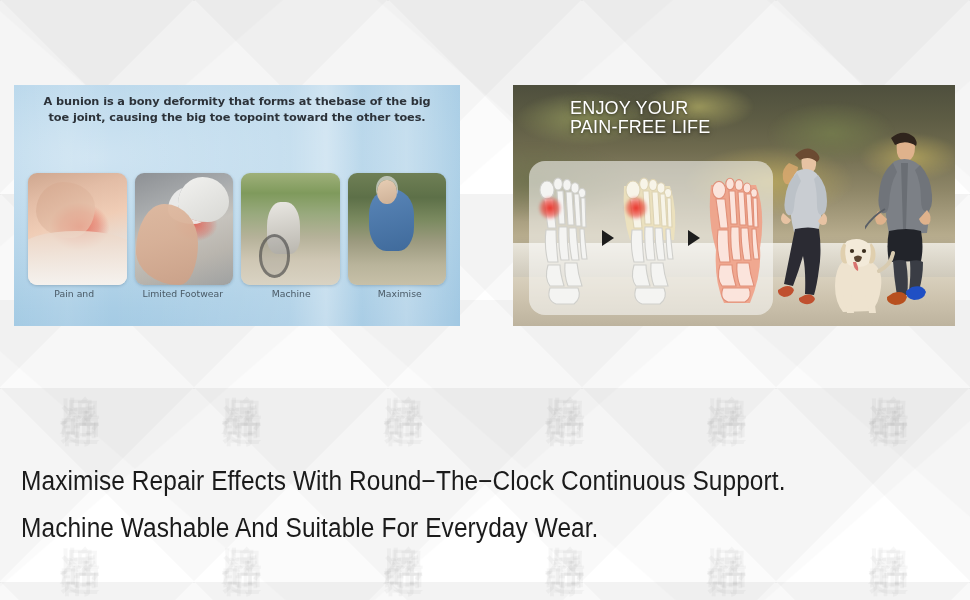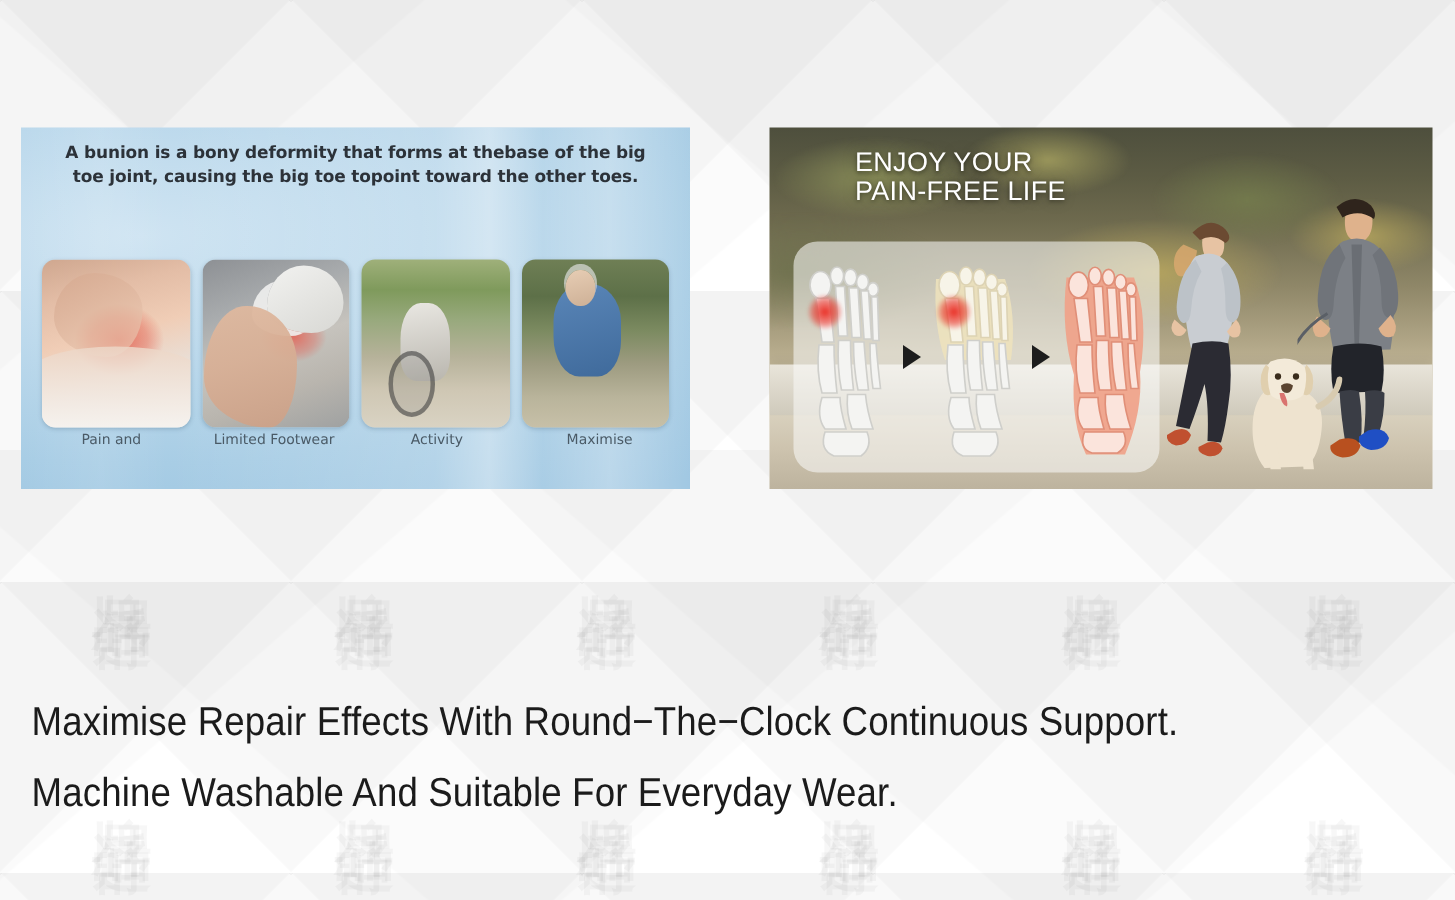--- a/index.html
+++ b/index.html
@@ -432,21 +432,21 @@
     <div id="impact-thumbs">
       <div class="thumb ph-foot-hands"></div>
       <div class="thumb ph-footwear"></div>
       <div class="thumb ph-activity"></div>
       <div class="thumb ph-emotional"></div>
     </div>
 
     <div id="impact-captions">
       <div class="cap">Pain and</div>
       <div class="cap">Limited Footwear</div>
-      <div class="cap">Activity</div>
+      <div class="cap">Machine</div>
       <div class="cap">Maximise</div>
     </div>
   </div>
 
   <div id="panel-painfree">
     <div id="painfree-bg"></div>
     <div id="painfree-railing"></div>
     <div id="painfree-path"></div>
 
     <div id="painfree-heading">ENJOY YOUR

